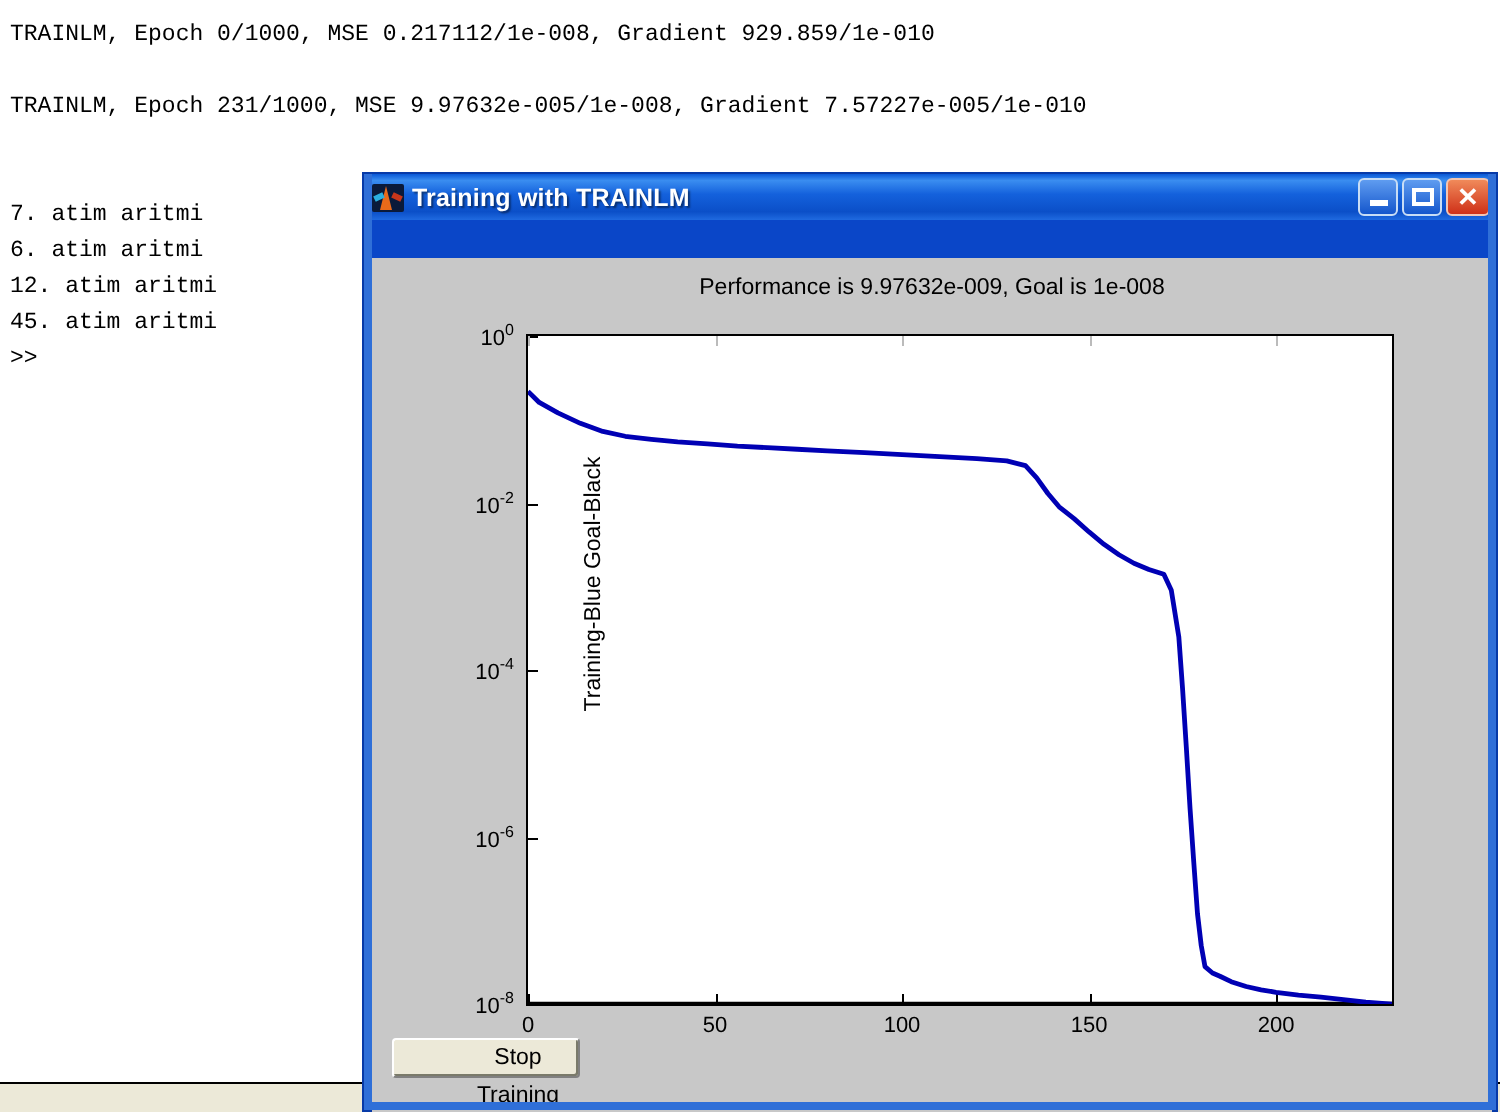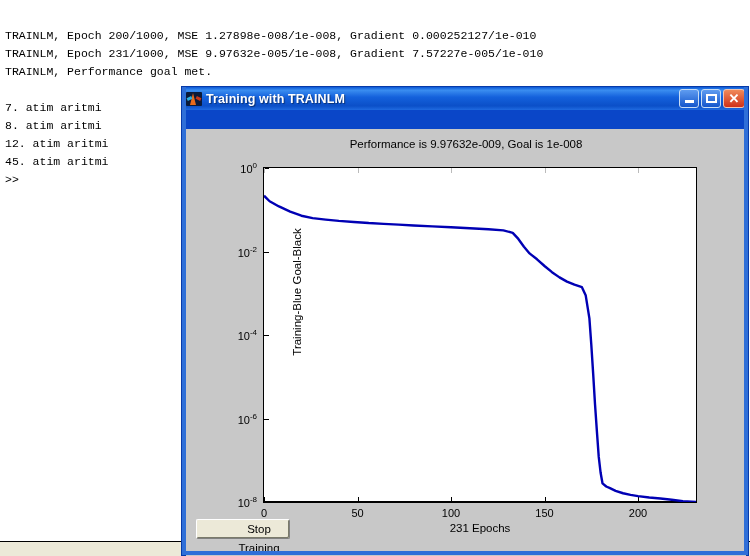--- a/index.html
+++ b/index.html
@@ -119,25 +119,24 @@
     font-family:"Liberation Sans",sans-serif;cursor:pointer;
     box-sizing:border-box;border-radius:2px;padding-left:32px;
   }
 </style>
 </head>
 <body>
 
 <div id="root">
 
   <div class="cmdwin">
-    <div class="cmdline" style="top:29px">TRAINLM, Epoch 200/1000, MSE 1.27898e-008/1e-008, Gradient 0.000252127/1e-010</div>
+    <div class="cmdline" style="top:11px">TRAINLM, Epoch 0/1000, MSE 0.217112/1e-008, Gradient 929.859/1e-010</div>
     <div class="cmdline" style="top:47px">TRAINLM, Epoch 231/1000, MSE 9.97632e-005/1e-008, Gradient 7.57227e-005/1e-010</div>
-    <div class="cmdline" style="top:65px">TRAINLM, Performance goal met.</div>
     <div class="cmdline" style="top:101px">7. atim aritmi</div>
-    <div class="cmdline" style="top:119px">8. atim aritmi</div>
+    <div class="cmdline" style="top:119px">6. atim aritmi</div>
     <div class="cmdline" style="top:137px">12. atim aritmi</div>
     <div class="cmdline" style="top:155px">45. atim aritmi</div>
     <div class="cmdline" style="top:173px">&gt;&gt;</div>
   </div>
   <div class="cmd-sep"></div>
   <div class="cmd-foot"></div>
 
   <div class="figwin">
 
     <div class="titlebar">
@@ -189,21 +188,20 @@
         <div class="xtick-mark" style="left:43.29%"></div>
         <div class="xtick-mark-top" style="left:43.29%"></div>
         <div class="xtick-lab" style="left:43.29%">100</div>
         <div class="xtick-mark" style="left:64.94%"></div>
         <div class="xtick-mark-top" style="left:64.94%"></div>
         <div class="xtick-lab" style="left:64.94%">150</div>
         <div class="xtick-mark" style="left:86.58%"></div>
         <div class="xtick-mark-top" style="left:86.58%"></div>
         <div class="xtick-lab" style="left:86.58%">200</div>
 
-        <div class="xlabel">231 Epochs</div>
 
         <svg class="plot-svg" viewBox="0 0 434 336" preserveAspectRatio="none">
           <polyline id="goal-line" fill="none" stroke="#000000" stroke-width="2.2" vector-effect="non-scaling-stroke" points="0.00,336.00 434.00,336.00"></polyline>
           <polyline id="train-line" fill="none" stroke="#0000b4" stroke-width="2.4" vector-effect="non-scaling-stroke" stroke-linejoin="round" points="0.00,27.86 5.64,33.43 15.03,38.67 26.30,43.92 37.58,47.99 48.85,50.43 62.00,51.94 75.15,53.24 90.18,54.28 105.21,55.39 120.24,56.16 135.27,56.97 150.30,57.82 169.09,58.71 187.88,59.65 206.67,60.64 225.45,61.68 240.48,62.78 249.88,65.22 255.52,71.36 261.15,79.21 266.79,85.92 274.30,91.86 281.82,98.57 289.33,104.78 296.85,110.03 304.36,114.29 311.88,117.43 319.39,119.86 323.15,127.92 326.91,151.29 328.79,177.32 330.67,206.67 332.55,237.62 334.42,264.64 336.30,290.67 338.18,306.64 340.06,317.22 343.82,320.42 347.58,322.04 353.21,324.78 360.73,327.20 368.24,328.85 375.76,330.13 387.03,331.50 398.30,332.52 409.58,333.77 420.85,335.11 434.00,336.04"></polyline>
         </svg>
       </div>
 
       <div class="stopbtn">Stop Training</div>
     </div>
 

